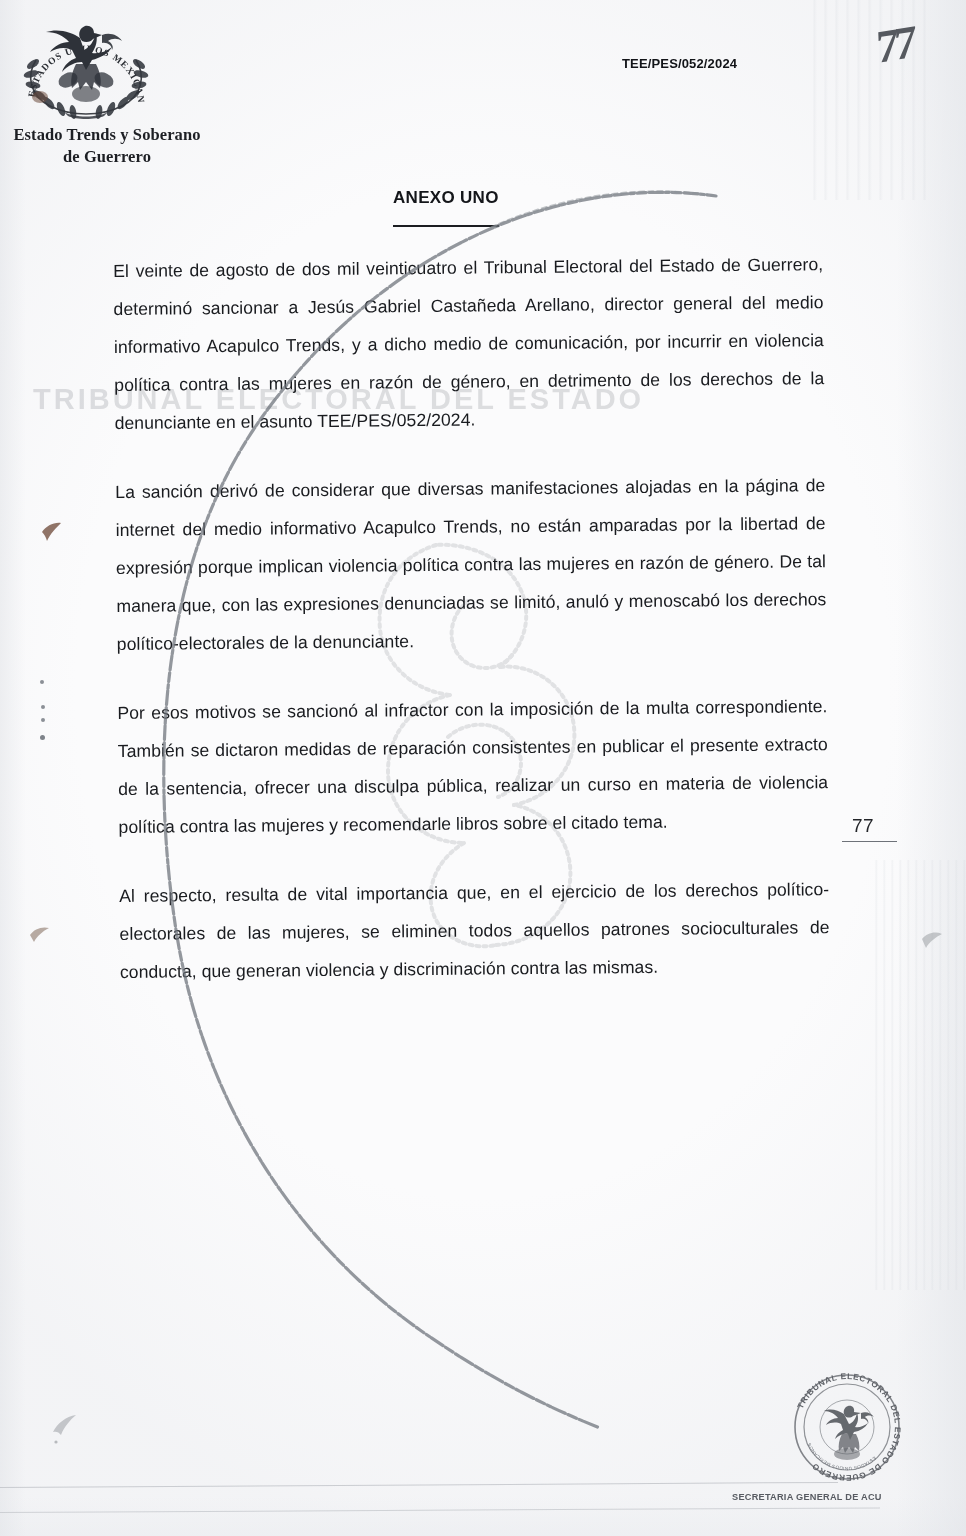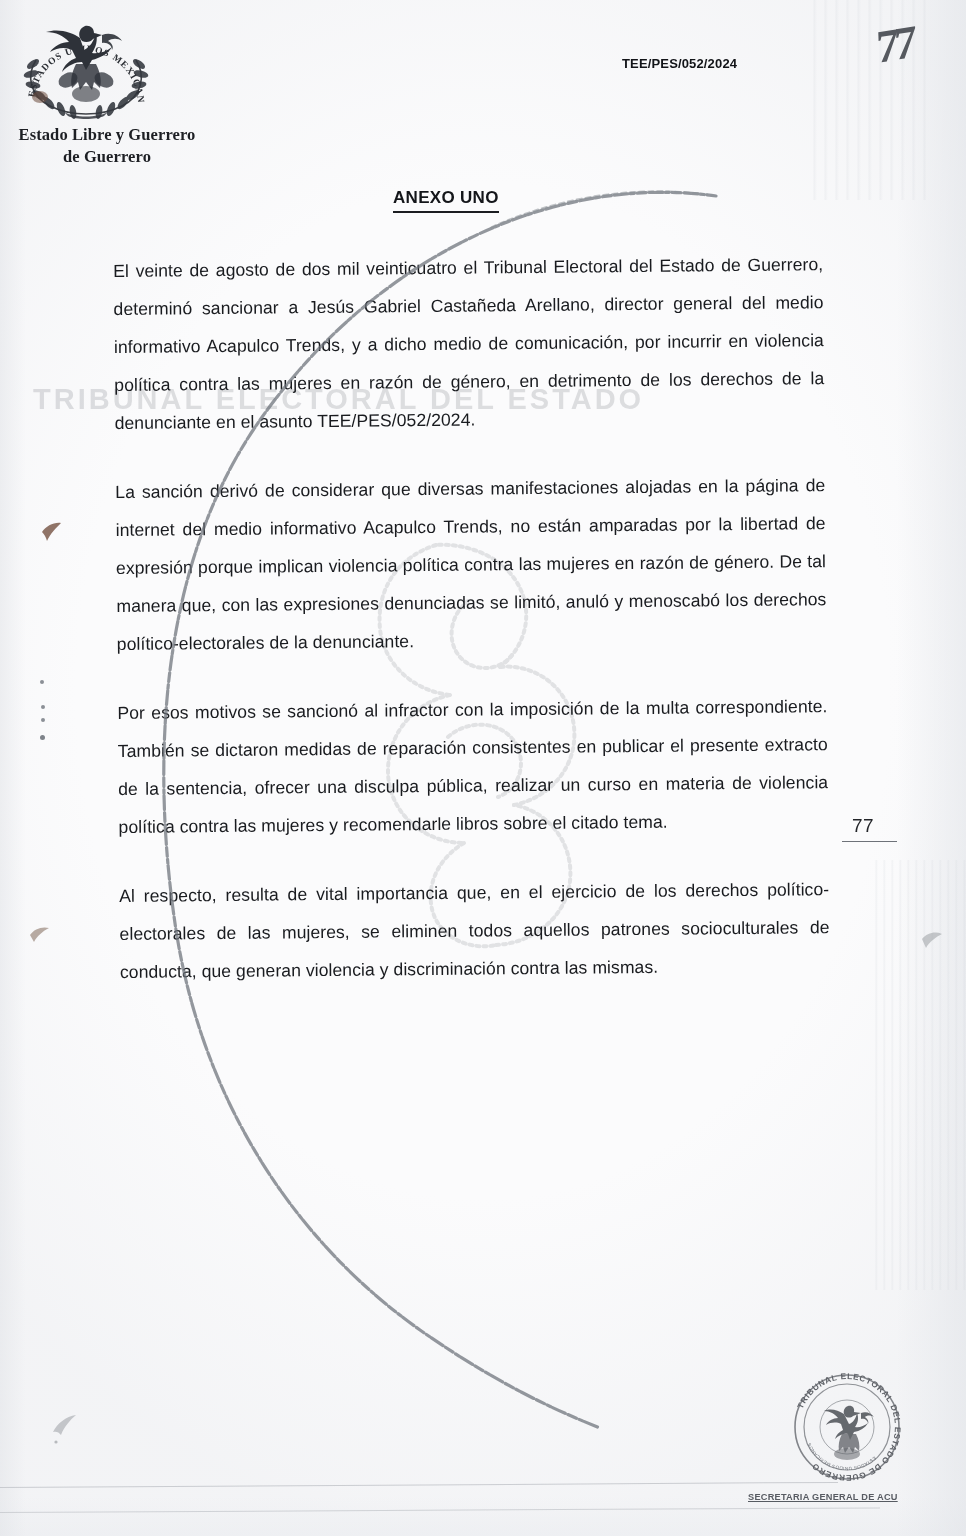--- a/index.html
+++ b/index.html
@@ -89,21 +89,21 @@
   }
 
   
   .doc-title {
     position: absolute;
     left: 393px; top: 188px;
     font-size: 17px;
     font-weight: bold;
     letter-spacing: .3px;
     border-bottom: 2px solid #1b1d21;
-    padding-bottom: 3px;
+    padding-bottom: 17px;
     color: #14161a;
   }
   .body {
     position: absolute;
     left: 113px; top: 252px;
     width: 710px;
   }
   .para {
     margin: 0 0 31px 0;
     font-size: 17.6px;
@@ -175,28 +175,27 @@
 
   
   .seal {
     position: absolute;
     left: 786px; top: 1366px;
     width: 122px; height: 122px;
     opacity: .78;
   }
   .seal-caption {
     position: absolute;
-    left: 748px; top: 1492px;
+    left: 732px; top: 1492px;
     font-size: 9.2px;
     font-weight: bold;
     letter-spacing: .25px;
     color: #3d4149;
     opacity: .85;
     white-space: nowrap;
-    text-decoration: underline;
   }
 
   
   .edge-line {
     position: absolute;
     height: 1px;
     background: #b9bcc2;
     pointer-events: none;
   }
 </style>
@@ -264,21 +263,21 @@
         <ellipse cx="80" cy="92" rx="14" ry="8" opacity=".6"></ellipse>
       </g>
 
       <path d="M58 110 C 68 116, 92 116, 102 110 L 98 114 C 90 118, 70 118, 62 114 Z" fill="#32363d" opacity=".85"></path>
 
       <ellipse cx="34" cy="95" rx="8" ry="6" fill="#6b4a3c" opacity=".55"></ellipse>
     </svg>
   </div>
 
   <div class="letterhead">
-    <span>Estado Libre y Guerrero</span>
+    <span>Estado Trends y Soberano</span>
     <span class="l2">de Guerrero</span>
   </div>
 
   <div class="file-number">TEE/PES/052/2024</div>
 
   <div class="folio-hand">77</div>
 
   <div class="watermark">
     <svg viewBox="0 0 330 470" width="330" height="470" aria-hidden="true">
       <g fill="none" stroke="#4a4f57" stroke-width="4" stroke-linecap="round" stroke-dasharray="3 4" opacity=".85">

